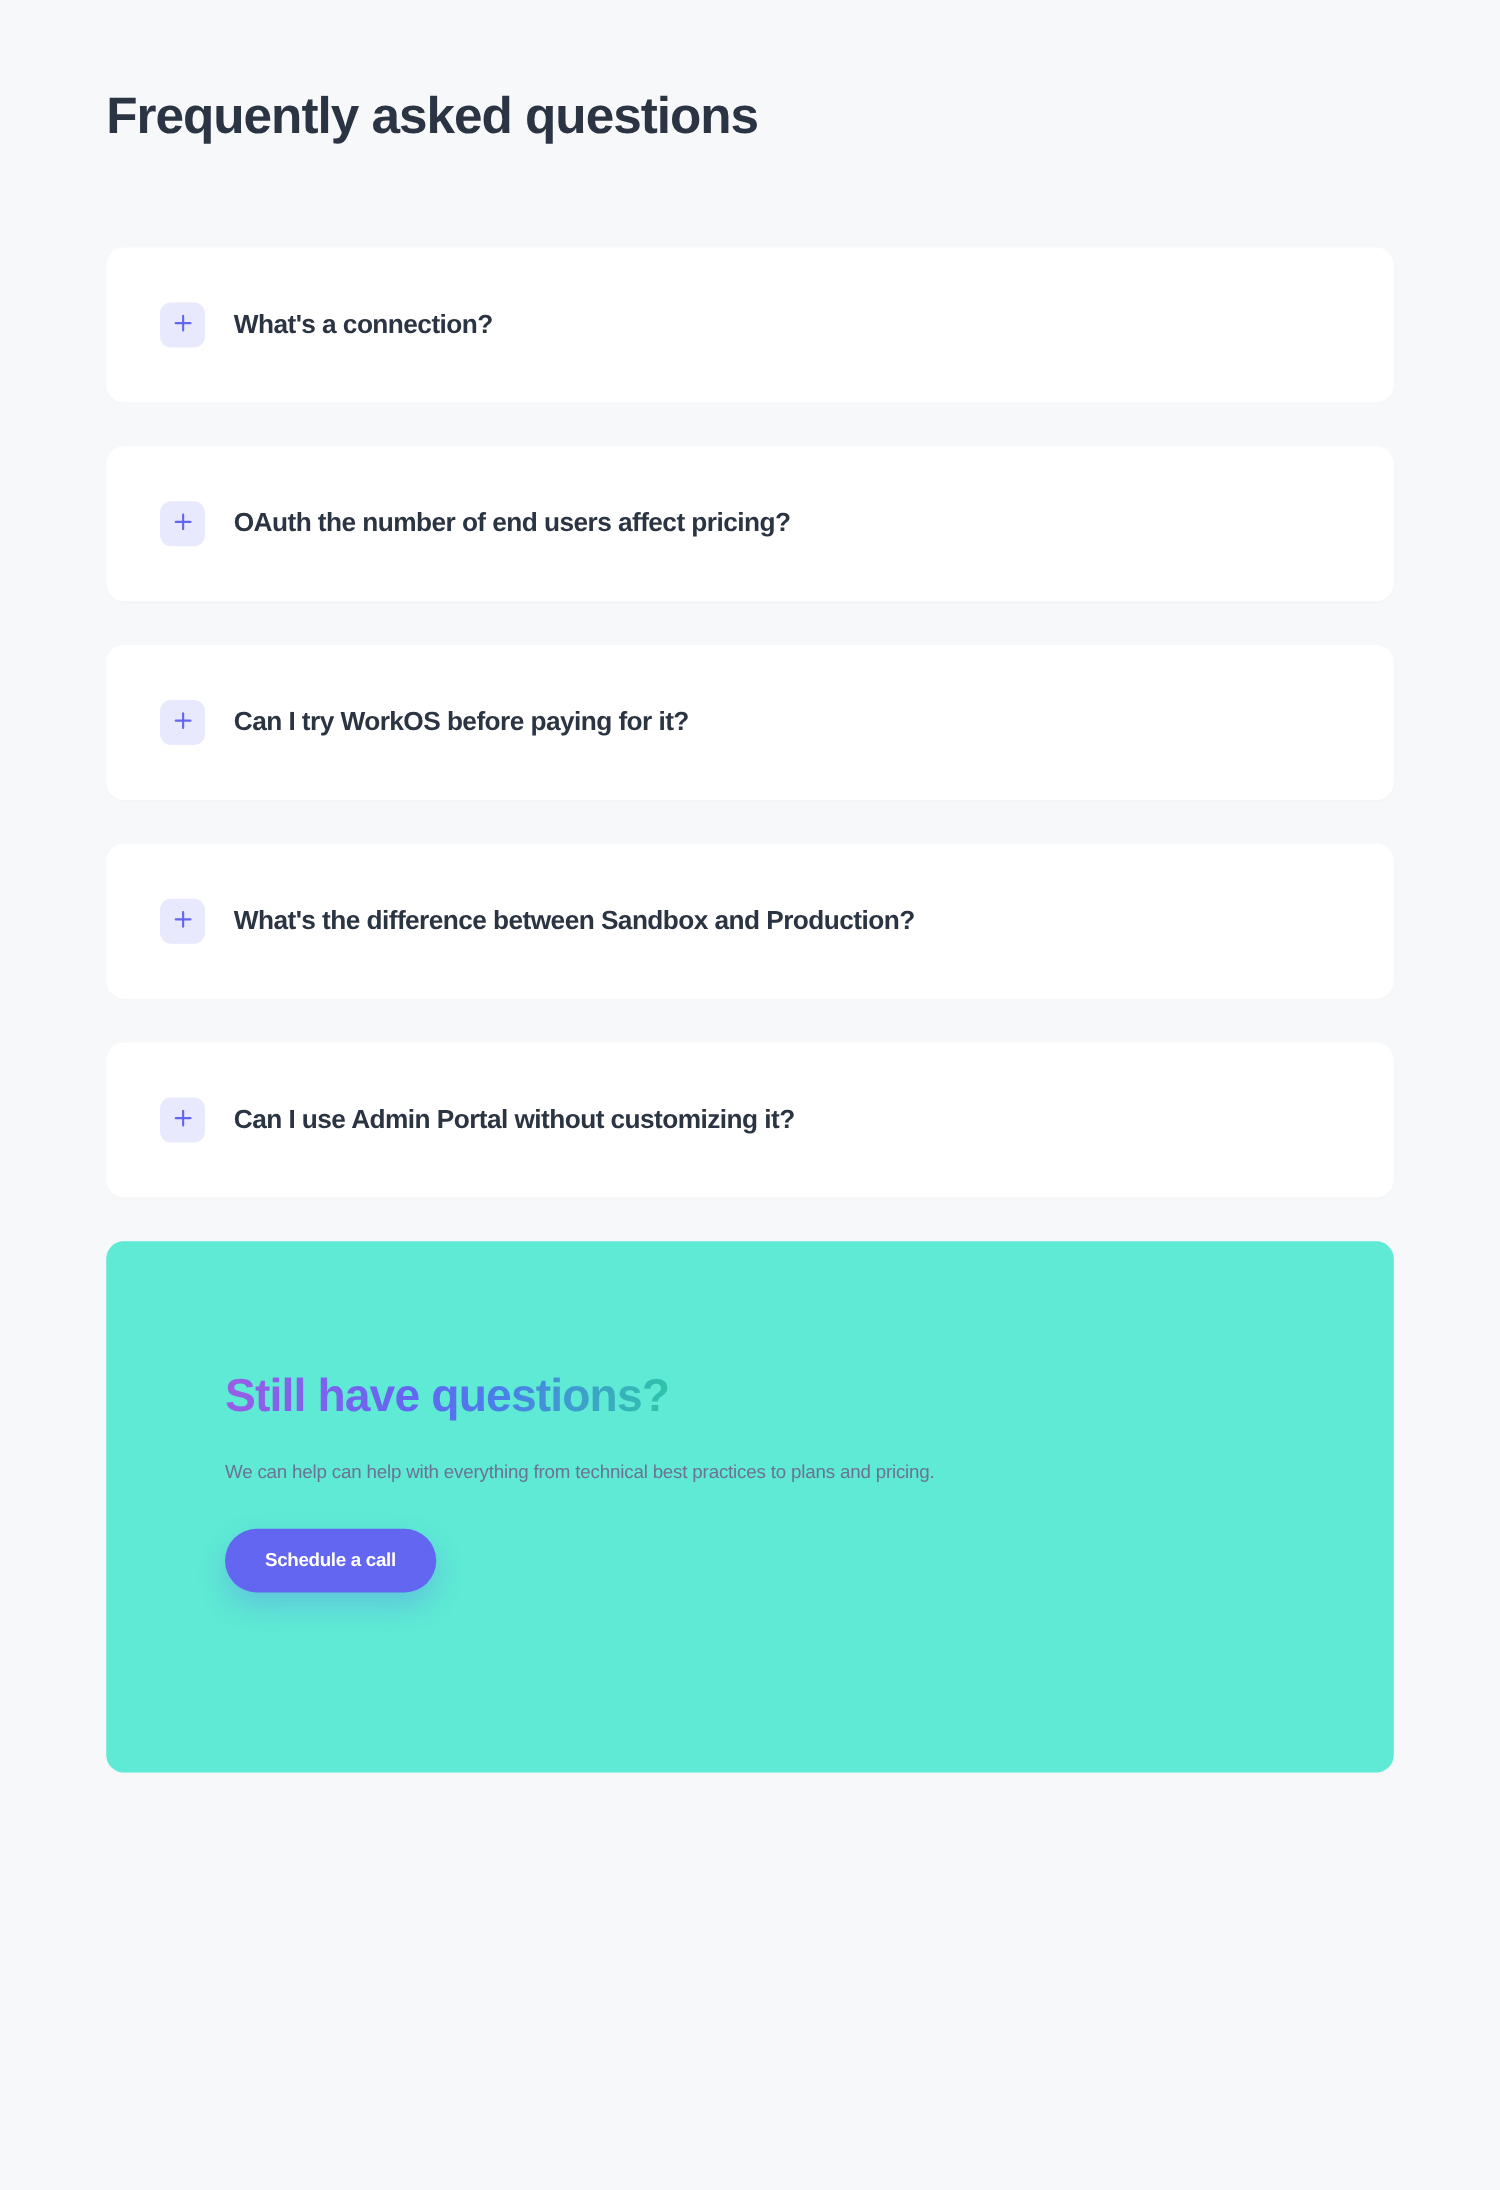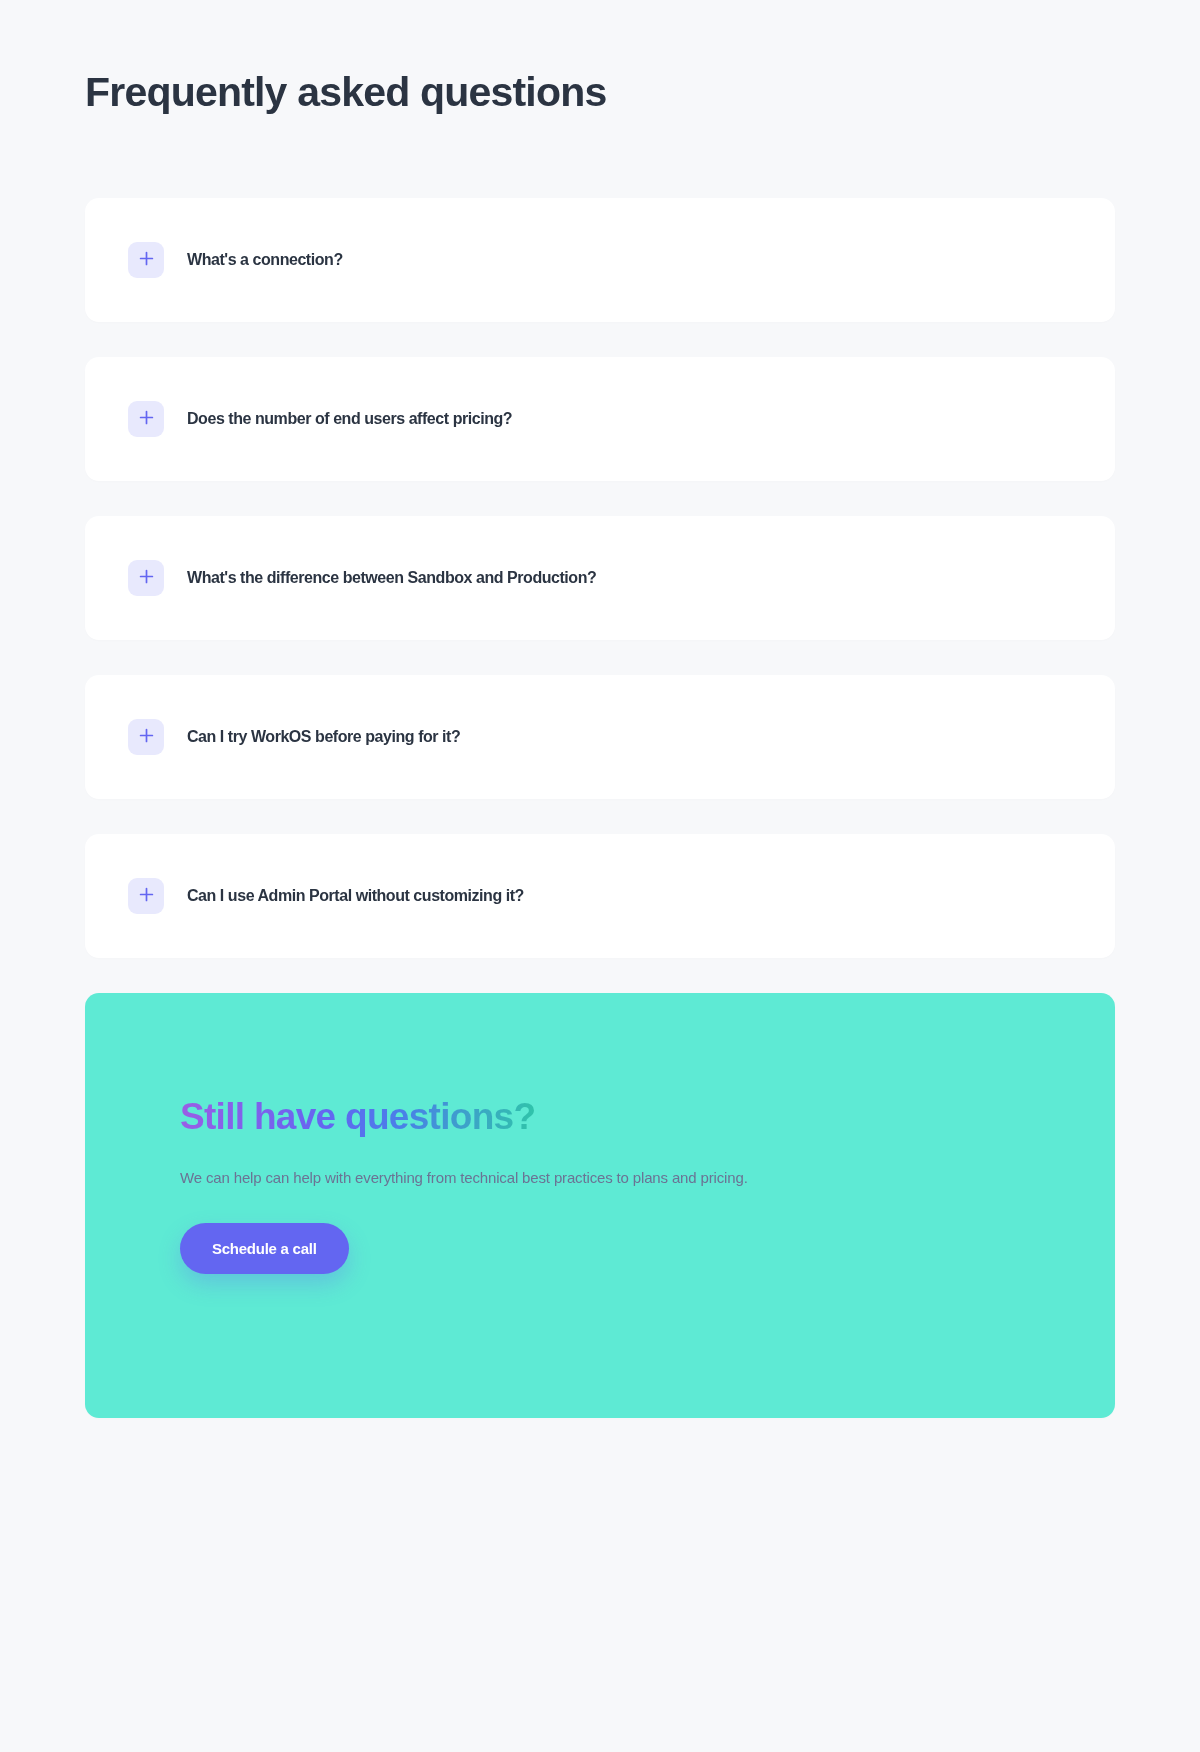--- a/index.html
+++ b/index.html
@@ -62,21 +62,21 @@
     padding: 0;
     cursor: pointer;
   }
 
   .plus-icon {
     display: block;
   }
 
   .faq-question {
     margin-left: 23px;
-    font-size: 16px;
+    font-size: 21px;
     font-weight: 700;
     letter-spacing: -0.45px;
     color: #2b3442;
     cursor: pointer;
   }
 
   .cta-card {
     background: #5eead4;
     border-radius: 14px;
     height: 425px;
@@ -145,43 +145,43 @@
     </div>
 
     <div class="faq-card">
       <button class="faq-toggle">
         <span class="plus-icon">
           <svg width="15" height="15" viewBox="0 0 15 15" fill="none" aria-hidden="true">
             <path d="M7.5 1.6v11.8M1.6 7.5h11.8" stroke="#6366f1" stroke-width="1.7" stroke-linecap="round"></path>
           </svg>
         </span>
       </button>
-      <span class="faq-question">Does the number of end users affect pricing?</span>
+      <span class="faq-question">OAuth the number of end users affect pricing?</span>
+    </div>
+
+    <div class="faq-card">
+      <button class="faq-toggle">
+        <span class="plus-icon">
+          <svg width="15" height="15" viewBox="0 0 15 15" fill="none" aria-hidden="true">
+            <path d="M7.5 1.6v11.8M1.6 7.5h11.8" stroke="#6366f1" stroke-width="1.7" stroke-linecap="round"></path>
+          </svg>
+        </span>
+      </button>
+      <span class="faq-question">Can I try WorkOS before paying for it?</span>
     </div>
 
     <div class="faq-card">
       <button class="faq-toggle">
         <span class="plus-icon">
           <svg width="15" height="15" viewBox="0 0 15 15" fill="none" aria-hidden="true">
             <path d="M7.5 1.6v11.8M1.6 7.5h11.8" stroke="#6366f1" stroke-width="1.7" stroke-linecap="round"></path>
           </svg>
         </span>
       </button>
       <span class="faq-question">What's the difference between Sandbox and Production?</span>
-    </div>
-
-    <div class="faq-card">
-      <button class="faq-toggle">
-        <span class="plus-icon">
-          <svg width="15" height="15" viewBox="0 0 15 15" fill="none" aria-hidden="true">
-            <path d="M7.5 1.6v11.8M1.6 7.5h11.8" stroke="#6366f1" stroke-width="1.7" stroke-linecap="round"></path>
-          </svg>
-        </span>
-      </button>
-      <span class="faq-question">Can I try WorkOS before paying for it?</span>
     </div>
 
     <div class="faq-card">
       <button class="faq-toggle">
         <span class="plus-icon">
           <svg width="15" height="15" viewBox="0 0 15 15" fill="none" aria-hidden="true">
             <path d="M7.5 1.6v11.8M1.6 7.5h11.8" stroke="#6366f1" stroke-width="1.7" stroke-linecap="round"></path>
           </svg>
         </span>
       </button>

